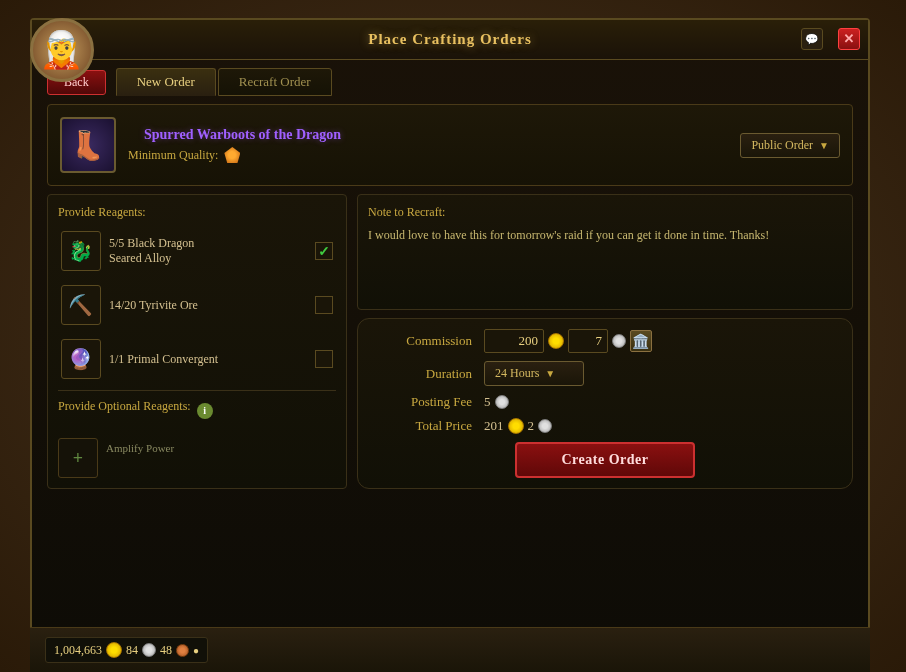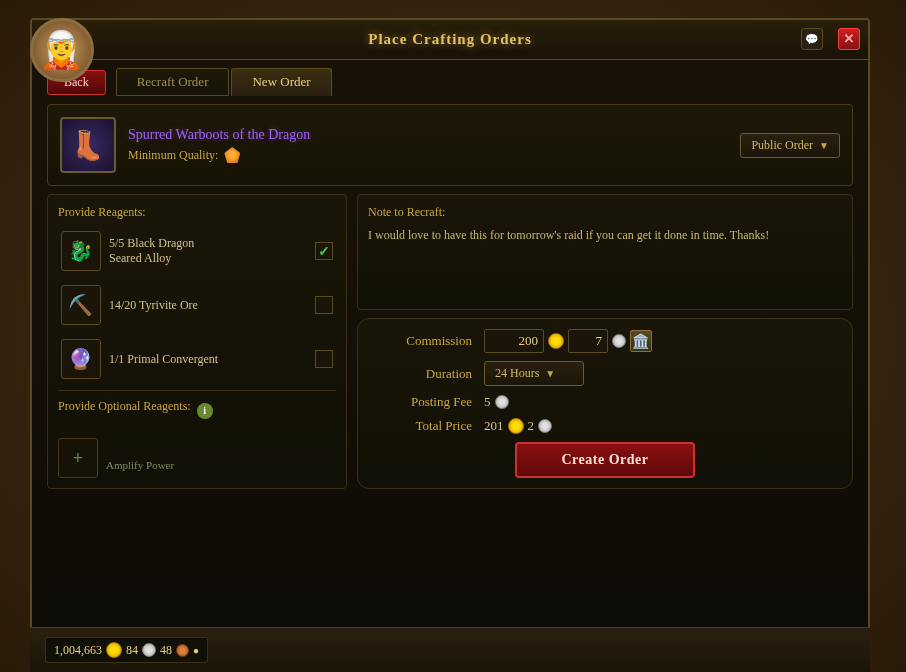--- a/index.html
+++ b/index.html
@@ -158,22 +158,23 @@
       background: radial-gradient(circle, #3a2a60 0%, #1a1030 100%);
       display: flex;
       align-items: center;
       justify-content: center;
       font-size: 28px;
     }
 
     .item-name {
       color: #a060ff;
       font-size: 14px;
-      font-weight: normal;
+      font-weight: bold;
       text-shadow: 0 0 6px rgba(160,96,255,0.4);
+      margin-left: 16px;
     }
 
     .min-quality-row {
       display: flex;
       align-items: center;
       gap: 6px;
       margin-top: 4px;
     }
 
     .min-quality-label {
@@ -552,25 +553,25 @@
 <div class="main-window">
 
   <div class="title-bar">
     <span class="title-text">Place Crafting Orders</span>
     <div class="close-btn">✕</div>
   </div>
 
   <div class="top-controls">
     <button class="back-btn">Back</button>
     <div class="tab-bar">
+      <div class="tab active">
+        <span>New Order</span>
+      </div>
       <div class="tab inactive">
         <span>Recraft Order</span>
-      </div>
-      <div class="tab active">
-        <span>New Order</span>
       </div>
     </div>
   </div>
 
   <div class="item-section">
     <div class="item-left">
       <div class="item-icon">
         <span>👢</span>
       </div>
       <div>
@@ -621,21 +622,21 @@
         <div class="panel-label">Provide Optional Reagents:</div>
         <div class="info-icon">i</div>
       </div>
 
       <div style="display:flex; align-items:flex-start; gap:8px; margin-top:8px;">
         <div>
           <div class="optional-slot">
             <span class="plus-icon">+</span>
           </div>
         </div>
-        <div class="optional-slot-label" style="margin-top:29px;">Amplify Power</div>
+        <div class="optional-slot-label" style="margin-top:12px;">Amplify Power</div>
       </div>
     </div>
 
     <div class="right-panel">
 
       <div class="note-box">
         <div style="display:flex; justify-content:space-between; align-items:center;">
           <div class="note-label">Note to Recraft:</div>
           <div class="chat-icon-btn">💬</div>
         </div>

